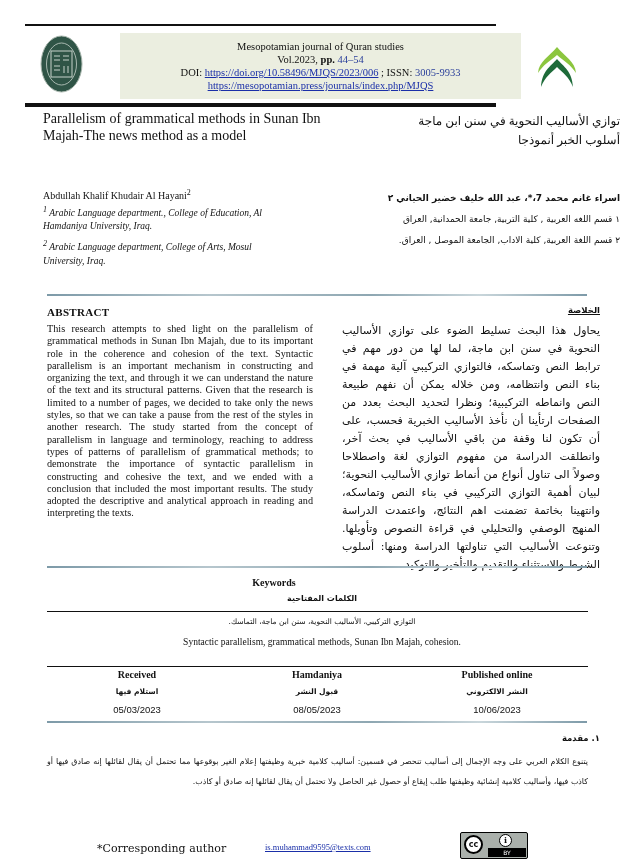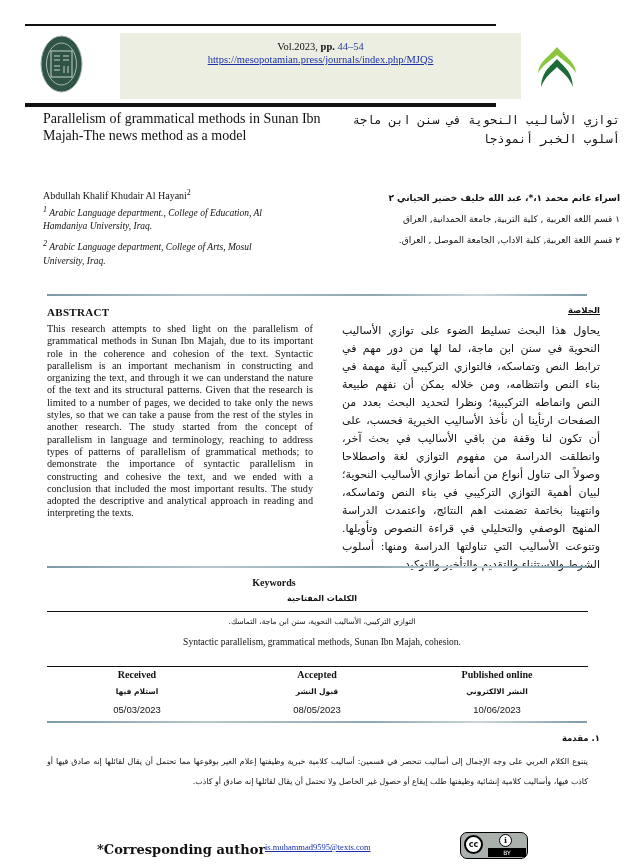--- a/index.html
+++ b/index.html
@@ -9,21 +9,21 @@
   .rule-top { left: 25px; top: 24px; width: 471px; height: 1.5px; background: #111; position: absolute; }
   .rule-bottom { left: 25px; top: 103px; width: 471px; height: 4px; background: #111; position: absolute; }
   .hdr-box { position: absolute; left: 120px; top: 33px; width: 401px; height: 66px;
              background: #ebeee0; text-align: center; font-size: 10.5px; line-height: 13px; padding-top: 7px; box-sizing: border-box; }
   .hdr-box a { color: #1a2fa8; text-decoration: underline; }
   .blue { color: #2a3f9a; }
   .logo-left { position: absolute; left: 40px; top: 34px; width: 43px; height: 60px; }
   .logo-right { position: absolute; left: 535px; top: 45px; width: 45px; height: 48px; }
   .title-en { position: absolute; left: 43px; top: 110px; width: 290px; font-size: 14px; line-height: 17px; }
   .title-ar { position: absolute; right: 24px; top: 112px; width: 280px; direction: rtl; text-align: right;
-              font-family: Liberation Mono, monospace; font-size: 12px; line-height: 19px; }
+              font-family: Liberation Serif, serif; font-size: 12px; line-height: 19px; }
   .authors-en { position: absolute; left: 43px; top: 186px; width: 250px; font-size: 10px; line-height: 13px; }
   .authors-en .aff { font-style: italic; font-size: 9.5px; line-height: 13px; margin-top: 1px; }
   .authors-en sup { font-size: 8px; }
   .authors-ar { position: absolute; right: 24px; top: 188px; width: 290px; direction: rtl; text-align: right;
                 font-family: "DejaVu Sans", sans-serif; font-size: 9px; line-height: 21px; }
   .authors-ar .names { font-weight: bold; }
   .grad-rule { position: absolute; left: 47px; width: 540px; height: 2px;
                background: linear-gradient(90deg, #7d9aa8, #b6c6cd 30%, #8ea7b2 60%, #c9d6db 80%, #7d9aa8); }
   .abs-head-en { position: absolute; left: 47px; top: 306px; font-weight: bold; font-size: 11px; letter-spacing: 0.3px; }
   .abs-head-ar { position: absolute; right: 44px; top: 305px; font-family: "DejaVu Sans", sans-serif; font-size: 8.5px; font-weight: bold; text-decoration: underline; direction: rtl; }
@@ -35,23 +35,23 @@
   .kw-ar { position: absolute; left: 0; width: 644px; top: 617px; text-align: center; font-family: "DejaVu Sans", sans-serif; font-size: 7.5px; direction: rtl; }
   .kw-en { position: absolute; left: 0; width: 644px; top: 637px; text-align: center; font-size: 9.5px; }
   .dates { position: absolute; left: 47px; top: 668px; width: 540px; display: flex; }
   .dates .col { flex: 1; text-align: center; }
   .dates .lbl { font-weight: bold; font-size: 10px; line-height: 14px; }
   .dates .lbl-ar { font-family: "DejaVu Sans", sans-serif; font-size: 7.5px; font-weight: bold; line-height: 20px; direction: rtl; }
   .dates .dt { font-family: "Liberation Sans", sans-serif; font-size: 9.5px; line-height: 16px; }
   .sec-head { position: absolute; right: 44px; top: 733px; direction: rtl; font-family: "DejaVu Sans", sans-serif; font-size: 8.5px; font-weight: bold; }
   .intro { position: absolute; left: 47px; top: 752px; width: 541px; direction: rtl; text-align: justify;
            font-family: "DejaVu Sans", sans-serif; font-size: 7.9px; line-height: 20px; }
-  .footer-label { position: absolute; left: 97px; top: 842px; font-size: 13px; font-family: "DejaVu Serif", serif; font-weight: bold; }
+  .footer-label { position: absolute; left: 97px; top: 842px; font-size: 11px; font-family: "DejaVu Serif", serif; }
   .footer-email { position: absolute; left: 265px; top: 842px; font-size: 8.5px; color: #1a2fa8; text-decoration: underline; }
-  .cc-badge { position: absolute; left: 460px; top: 832px; width: 66px; height: 25px; background: #aab0ab; border: 1px solid #000; border-radius: 7px; }
+  .cc-badge { position: absolute; left: 460px; top: 832px; width: 66px; height: 25px; background: #aab0ab; border: 1px solid #000; border-radius: 2px; }
   .cc-badge .cc { position: absolute; left: 3px; top: 2px; width: 19px; height: 19px; border-radius: 50%; background: #fff; border: 2px solid #000; box-sizing: border-box;
                   font: bold 8px "DejaVu Sans", sans-serif; text-align: center; line-height: 15px; }
   .cc-badge .by-circle { position: absolute; left: 38px; top: 1px; width: 13px; height: 13px; border-radius: 50%; background: #fff; border: 1.5px solid #000; box-sizing: border-box;
                   font: bold 8px "DejaVu Serif", serif; text-align: center; line-height: 10px; }
   .cc-badge .by-strip { position: absolute; left: 27px; top: 15px; width: 38px; height: 9px; background: #000; color: #fff;
                   font: 6px "DejaVu Sans", sans-serif; text-align: center; line-height: 9px; }
 </style>
 </head>
 <body>
 
@@ -60,22 +60,26 @@
 <div class="logo-left">
   <svg width="43" height="60" viewBox="0 0 43 60">
     <ellipse cx="21.5" cy="30" rx="20.5" ry="28" fill="#2f5446" stroke="#a8b6ad" stroke-width="1"></ellipse>
     <ellipse cx="21.5" cy="30" rx="15" ry="21" fill="none" stroke="#c7d2ca" stroke-width="0.8"></ellipse>
     <rect x="11" y="17" width="21" height="26" fill="none" stroke="#c7d2ca" stroke-width="1"></rect>
     <path d="M14 22h6M23 22h6M14 26h6M23 26h6M14 32h6M24 32v7M28 32v7M14 36h6" stroke="#c7d2ca" stroke-width="1"></path>
   </svg>
 </div>
 
 <div class="hdr-box">
+  <div>Mesopotamian journal of Quran studies</div>
   <div>
     <span>Vol.2023, </span><b>pp.</b> <span class="blue">44–54</span>
+  </div>
+  <div>
+    <span>DOI: </span><a>https://doi.org/10.58496/MJQS/2023/006</a><span> ; ISSN: </span><span class="blue">3005-9933</span>
   </div>
   <div><a>https://mesopotamian.press/journals/index.php/MJQS</a></div>
 </div>
 
 <div class="logo-right">
   <svg width="45" height="48" viewBox="0 0 45 48">
     <path d="M22 2 C14 12 4 16 3 28 C8 20 15 16 22 10 C29 16 36 20 41 28 C40 16 30 12 22 2Z" fill="#8cc63f"></path>
     <path d="M22 14 C15 22 7 26 6 42 C10 32 16 28 22 22 C28 28 34 32 38 42 C37 26 29 22 22 14Z" fill="#1e6b3a"></path>
   </svg>
 </div>
@@ -88,21 +92,21 @@
   <div>أسلوب الخبر أنموذجا</div>
 </div>
 
 <div class="authors-en">
   <div><span>Abdullah Khalif Khudair Al Hayani</span><sup>2</sup></div>
   <div class="aff"><sup>1</sup><span> Arabic Language department., College of Education, Al Hamdaniya University, Iraq.</span></div>
   <div class="aff" style="margin-top:4px"><sup>2</sup><span> Arabic Language department, College of Arts, Mosul University, Iraq.</span></div>
 </div>
 
 <div class="authors-ar">
-  <div class="names">اسراء غانم محمد ١،*، عبد الله خليف خضير الحياني ٢</div>
+  <div class="names">اسراء غانم محمد 7،*، عبد الله خليف خضير الحياني ٢</div>
   <div>١ قسم اللغه العربية , كلية التربية, جامعة الحمدانية, العراق</div>
   <div>٢ قسم اللغة العربية, كلية الاداب, الجامعة الموصل , العراق.</div>
 </div>
 
 <div class="grad-rule" style="top:294px"></div>
 
 <div class="abs-head-en">ABSTRACT</div>
 <div class="abs-head-ar">الخلاصة</div>
 <div class="abs-en">This research attempts to shed light on the parallelism of grammatical methods in Sunan Ibn Majah, due to its important role in the coherence and cohesion of the text. Syntactic parallelism is an important mechanism in constructing and organizing the text, and through it we can understand the nature of the text and its structural patterns. Given that the research is limited to a number of pages, we decided to take only the news styles, so that we can take a pause from the rest of the styles in another research. The study started from the concept of parallelism in language and terminology, reaching to address types of patterns of parallelism of grammatical methods; to demonstrate the importance of syntactic parallelism in constructing and cohesive the text, and we ended with a conclusion that included the most important results. The study adopted the descriptive and analytical approach in reading and interpreting the texts.</div>
 <div class="abs-ar">يحاول هذا البحث تسليط الضوء على توازي الأساليب النحوية في سنن ابن ماجة، لما لها من دور مهم في ترابط النص وتماسكه، فالتوازي التركيبي آلية مهمة في بناء النص وانتظامه، ومن خلاله يمكن أن نفهم طبيعة النص وانماطه التركيبية؛ ونظرا لتحديد البحث بعدد من الصفحات ارتأينا أن نأخذ الأساليب الخبرية فحسب، على أن تكون لنا وقفة من باقي الأساليب في بحث آخر، وانطلقت الدراسة من مفهوم التوازي لغة واصطلاحا وصولاً الى تناول أنواع من أنماط توازي الأساليب النحوية؛ لبيان أهمية التوازي التركيبي في بناء النص وتماسكه، وانتهينا بخاتمة تضمنت اهم النتائج، واعتمدت الدراسة المنهج الوصفي والتحليلي في قراءة النصوص وتأويلها. وتنوعت الأساليب التي تناولتها الدراسة ومنها: أسلوب الشرط والاستثناء والتقديم والتأخير والتوكيد.</div>
@@ -116,21 +120,21 @@
 <div class="kw-en">Syntactic parallelism, grammatical methods, Sunan Ibn Majah, cohesion.</div>
 
 <div class="rule-thin" style="left:47px; width:541px; top:666px;"></div>
 <div class="dates">
   <div class="col">
     <div class="lbl">Received</div>
     <div class="lbl-ar">استلام فيها</div>
     <div class="dt">05/03/2023</div>
   </div>
   <div class="col">
-    <div class="lbl">Accepted</div>
+    <div class="lbl">Hamdaniya</div>
     <div class="lbl-ar">قبول النشر</div>
     <div class="dt">08/05/2023</div>
   </div>
   <div class="col">
     <div class="lbl">Published online</div>
     <div class="lbl-ar">النشر الالكتروني</div>
     <div class="dt">10/06/2023</div>
   </div>
 </div>
 <div class="grad-rule" style="top:721px"></div>

